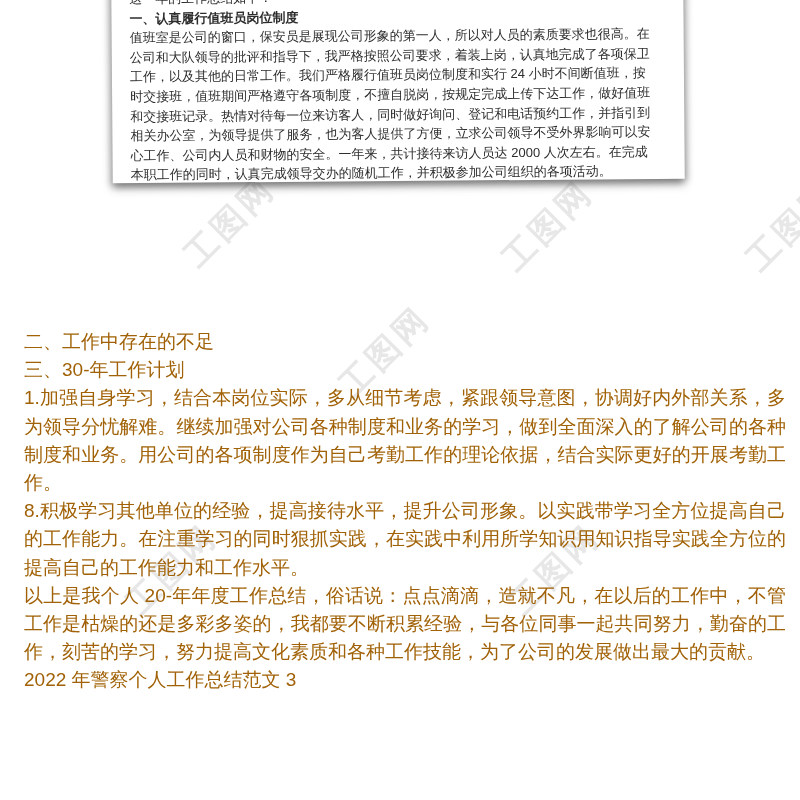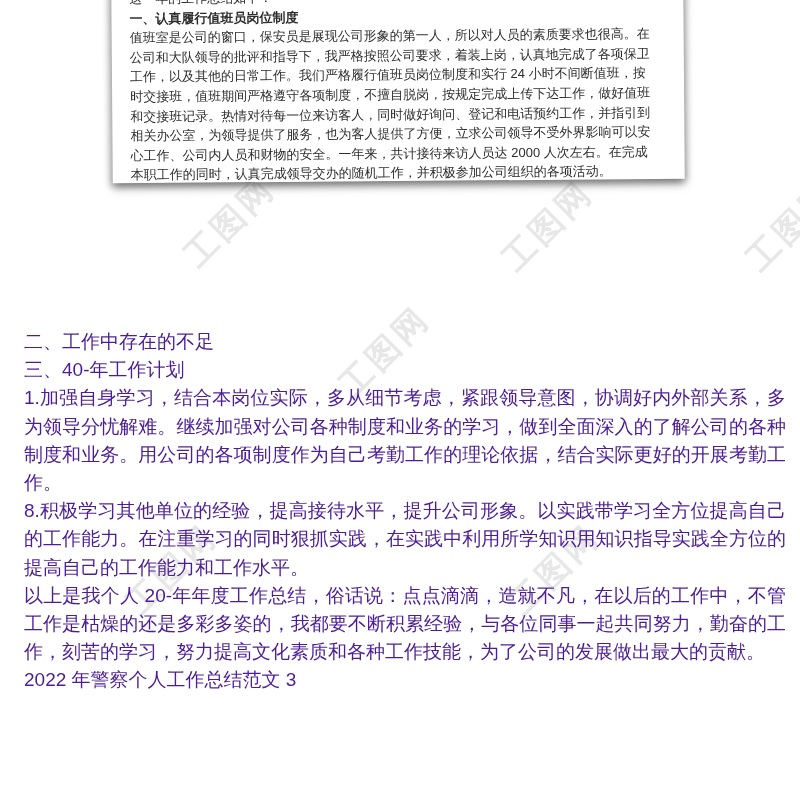--- a/index.html
+++ b/index.html
@@ -29,21 +29,21 @@
   .scan-line{
     font-size:13px;line-height:19.6px;color:#2d2d2d;
     white-space:nowrap;overflow:hidden;
   }
   .scan-line.bold{font-weight:bold;}
 
   
   .main-text{position:absolute;z-index:1;left:24px;top:328px;width:762px;}
   .block{
     margin:0;padding:0;
-    font-size:19px;line-height:28.2px;color:#4c1d95;
+    font-size:19px;line-height:28.2px;color:#a16207;
     text-align:justify;text-justify:inter-ideograph;
     word-break:break-all;
   }
 </style>
 </head>
 <body>
 
 <div class="page">
 
   <div class="wm" style="left:230px;top:222px">工图网</div>
@@ -74,21 +74,21 @@
       <div class="scan-line">心工作、公司内人员和财物的安全。一年来，共计接待来访人员达 2000 人次左右。在完成</div>
 
       <div class="scan-line">本职工作的同时，认真完成领导交办的随机工作，并积极参加公司组织的各项活动。</div>
     </div>
 
   <div class="main-text">
 
       <p class="block heading">二、工作中存在的不足</p>
 
 
-      <p class="block heading">三、40-年工作计划</p>
+      <p class="block heading">三、30-年工作计划</p>
 
       <p class="block paragraph">1.加强自身学习，结合本岗位实际，多从细节考虑，紧跟领导意图，协调好内外部关系，多为领导分忧解难。继续加强对公司各种制度和业务的学习，做到全面深入的了解公司的各种制度和业务。用公司的各项制度作为自己考勤工作的理论依据，结合实际更好的开展考勤工作。</p>
 
       <p class="block paragraph">8.积极学习其他单位的经验，提高接待水平，提升公司形象。以实践带学习全方位提高自己的工作能力。在注重学习的同时狠抓实践，在实践中利用所学知识用知识指导实践全方位的提高自己的工作能力和工作水平。</p>
 
       <p class="block paragraph">以上是我个人 20-年年度工作总结，俗话说：点点滴滴，造就不凡，在以后的工作中，不管工作是枯燥的还是多彩多姿的，我都要不断积累经验，与各位同事一起共同努力，勤奋的工作，刻苦的学习，努力提高文化素质和各种工作技能，为了公司的发展做出最大的贡献。</p>
 
       <p class="block heading">2022 年警察个人工作总结范文 3</p>
 
     </div>

